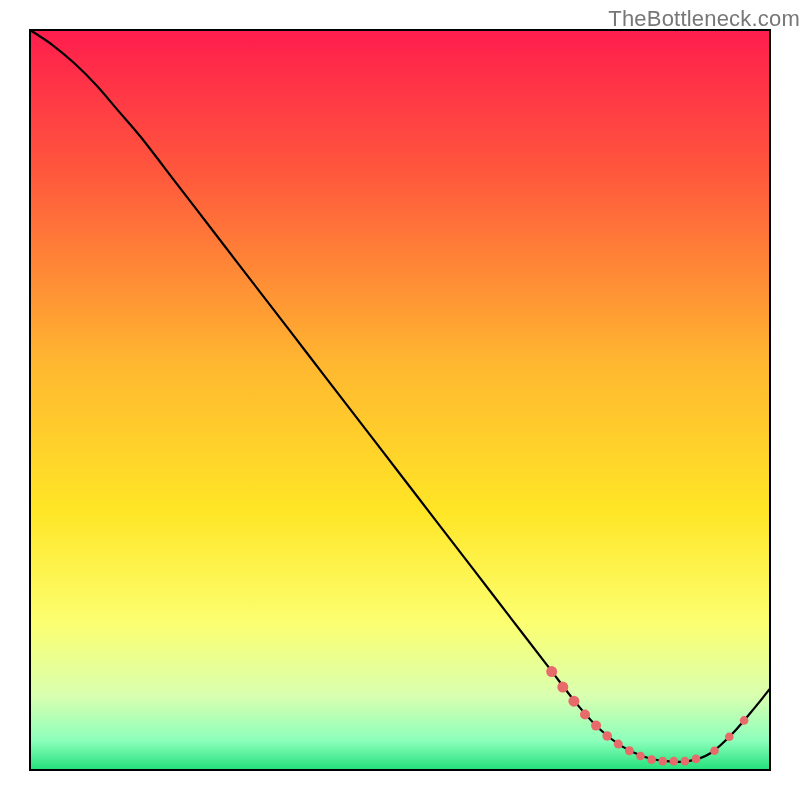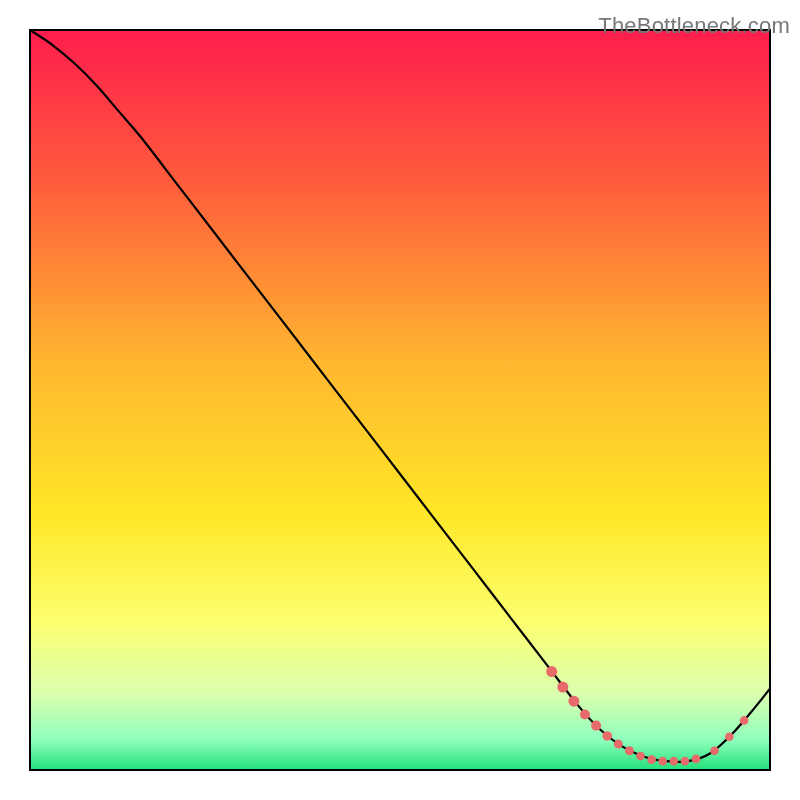--- a/index.html
+++ b/index.html
@@ -12,27 +12,26 @@
     overflow: hidden;
   }
   #wrap {
     position: relative;
     width: 800px;
     height: 800px;
   }
   #watermark {
     position: absolute;
     top: 6px;
-    right: 10px;
+    right: 0;
     font-size: 22px;
     color: #777;
     font-weight: 400;
     letter-spacing: 0.2px;
     z-index: 5;
-    margin-top: 7px;
   }
   svg {
     position: absolute;
     top: 0;
     left: 0;
   }
 </style>
 </head>
 <body>
 <div id="wrap">

